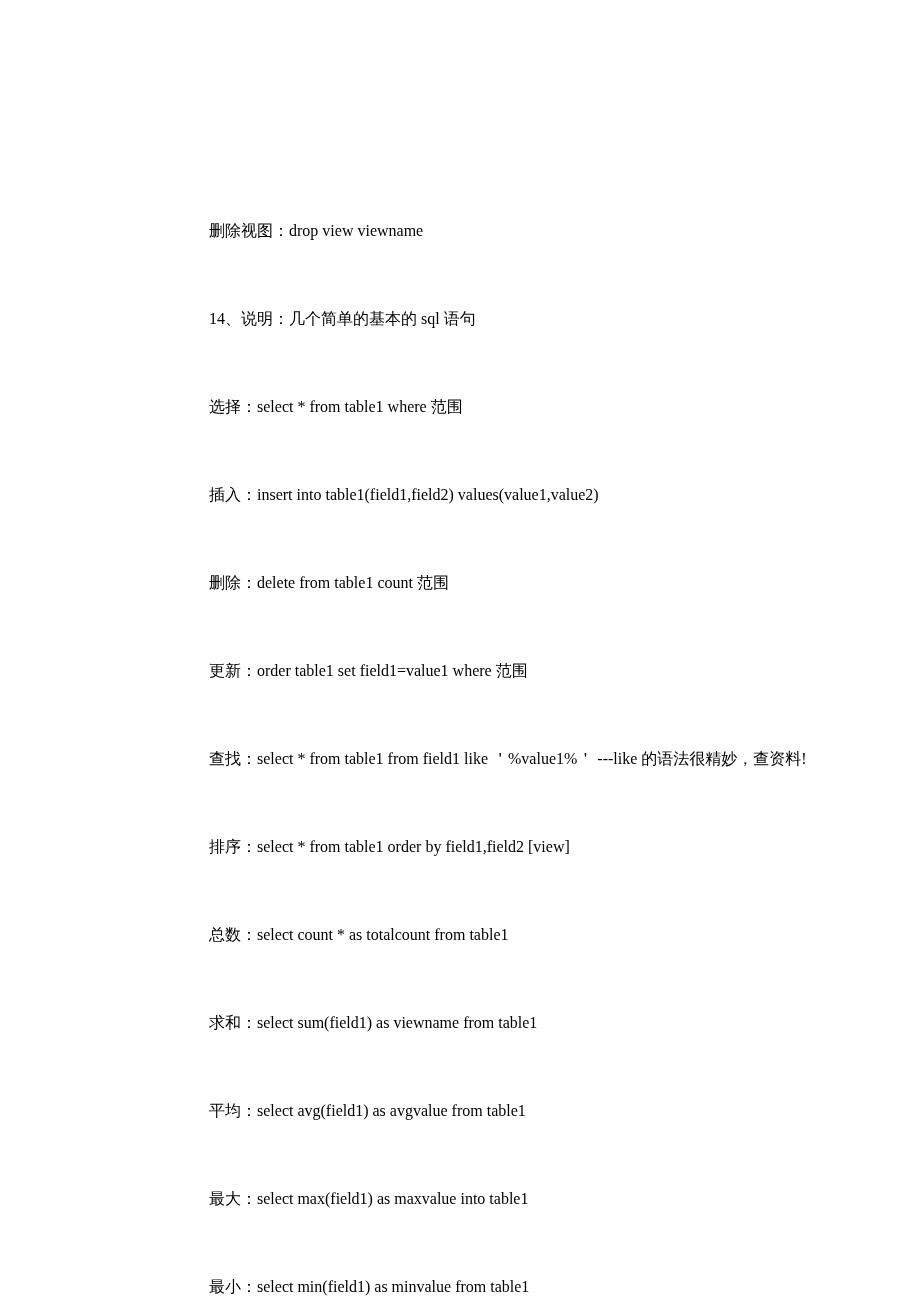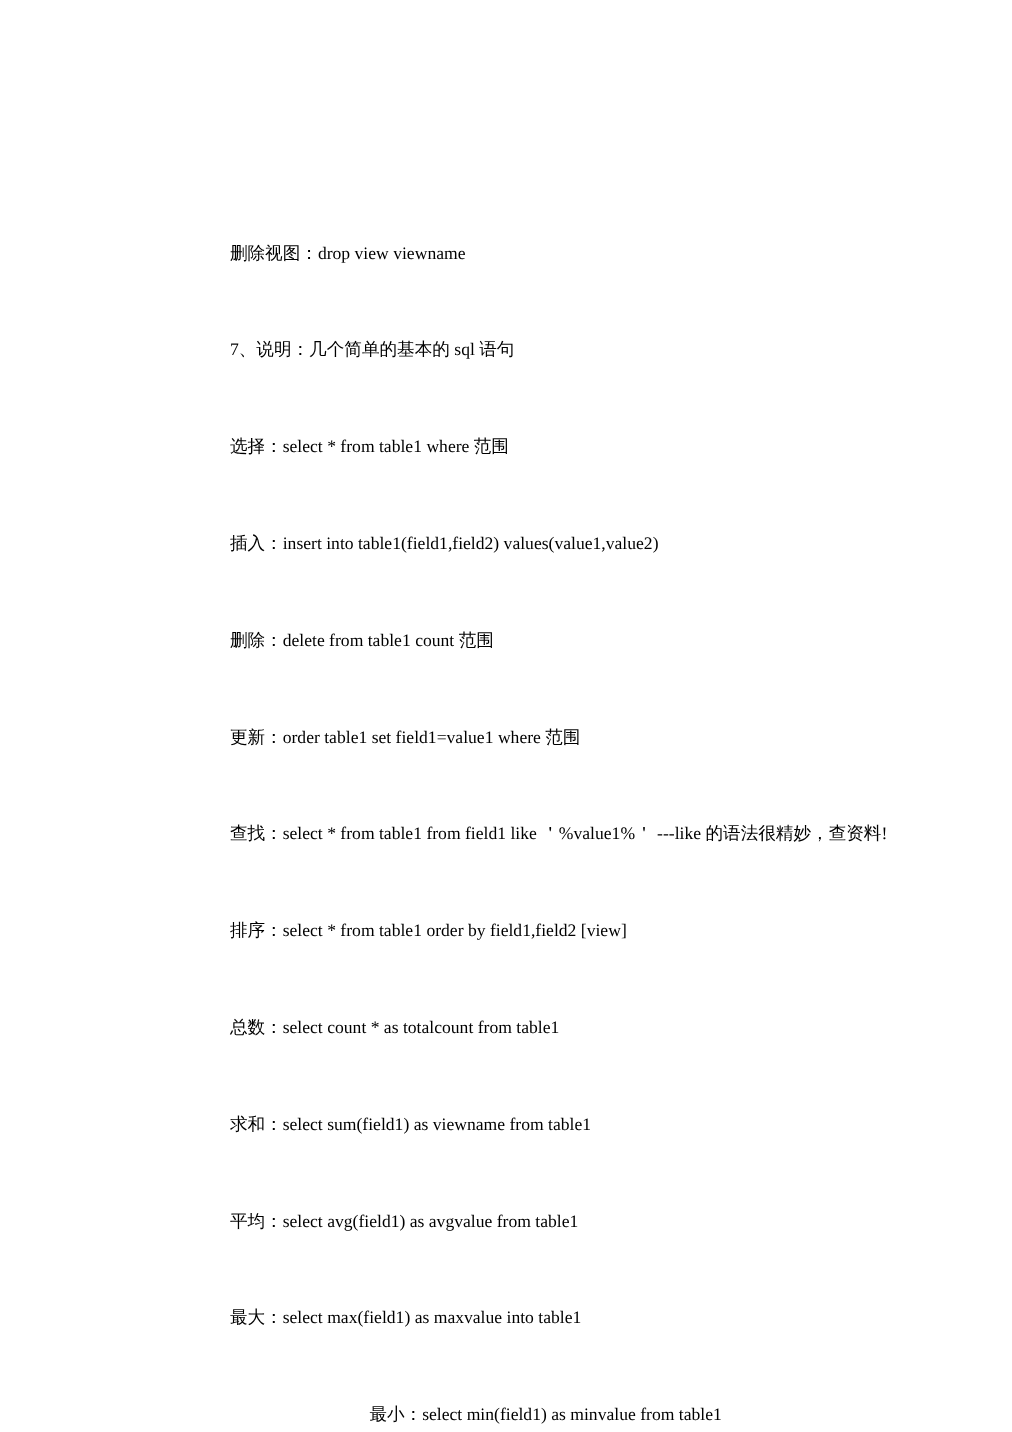--- a/index.html
+++ b/index.html
@@ -16,28 +16,27 @@
       color: #000000;
       padding: 165px 155px 0 155px;
       line-height: 1.5;
     }
     .line {
       margin-bottom: 64px;
       white-space: nowrap;
     }
     .line:last-child {
       margin-bottom: 0;
-      text-align: center;
     }
   </style>
 </head>
 <body>
 
 <div class="line">删除视图：drop view viewname</div>
-<div class="line">7、说明：几个简单的基本的 sql 语句</div>
+<div class="line">14、说明：几个简单的基本的 sql 语句</div>
 <div class="line">选择：select * from table1 where  范围</div>
 <div class="line">插入：insert into table1(field1,field2) values(value1,value2)</div>
 <div class="line">删除：delete from table1 count  范围</div>
 <div class="line">更新：order table1 set field1=value1 where  范围</div>
 <div class="line">查找：select * from table1 from field1 like ＇%value1%＇ ---like 的语法很精妙，查资料!</div>
 <div class="line">排序：select * from table1 order by field1,field2 [view]</div>
 <div class="line">总数：select count * as totalcount from table1</div>
 <div class="line">求和：select sum(field1) as viewname from table1</div>
 <div class="line">平均：select avg(field1) as avgvalue from table1</div>
 <div class="line">最大：select max(field1) as maxvalue into table1</div>

